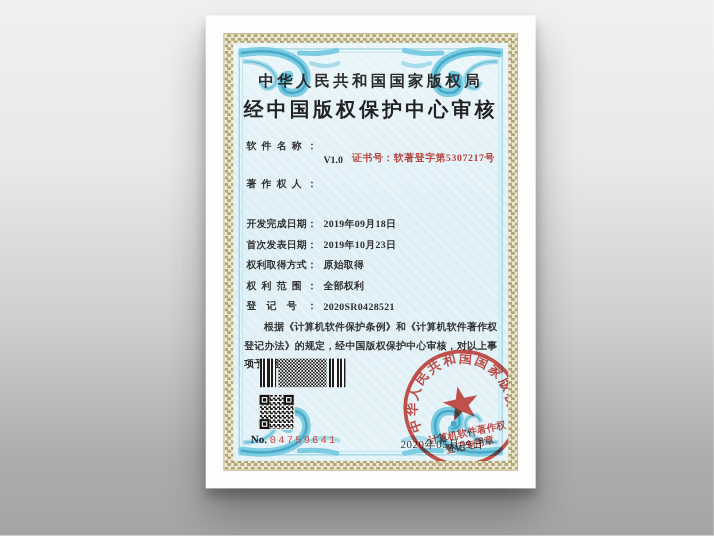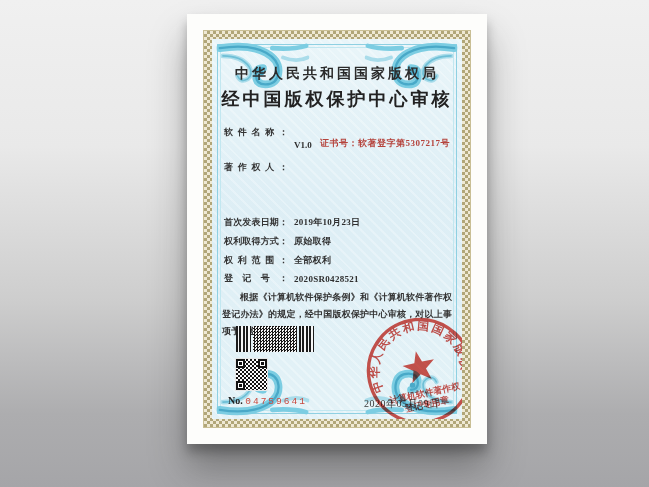--- a/index.html
+++ b/index.html
@@ -151,20 +151,24 @@
 
         <div class="row" style="top:87px">
           <span class="lbl">软件名称：</span>
         </div>
         <div class="version">V1.0</div>
 
         <div class="row" style="top:122px">
           <span class="lbl">著作权人：</span>
         </div>
 
+        <div class="row" style="top:158px">
+          <span class="lbl">开发完成日期：</span>
+          <span class="val">2019年09月18日</span>
+        </div>
         <div class="row" style="top:177px">
           <span class="lbl">首次发表日期：</span>
           <span class="val">2019年10月23日</span>
         </div>
         <div class="row" style="top:196px">
           <span class="lbl">权利取得方式：</span>
           <span class="val">原始取得</span>
         </div>
         <div class="row" style="top:215px">
           <span class="lbl">权利范围：</span>

